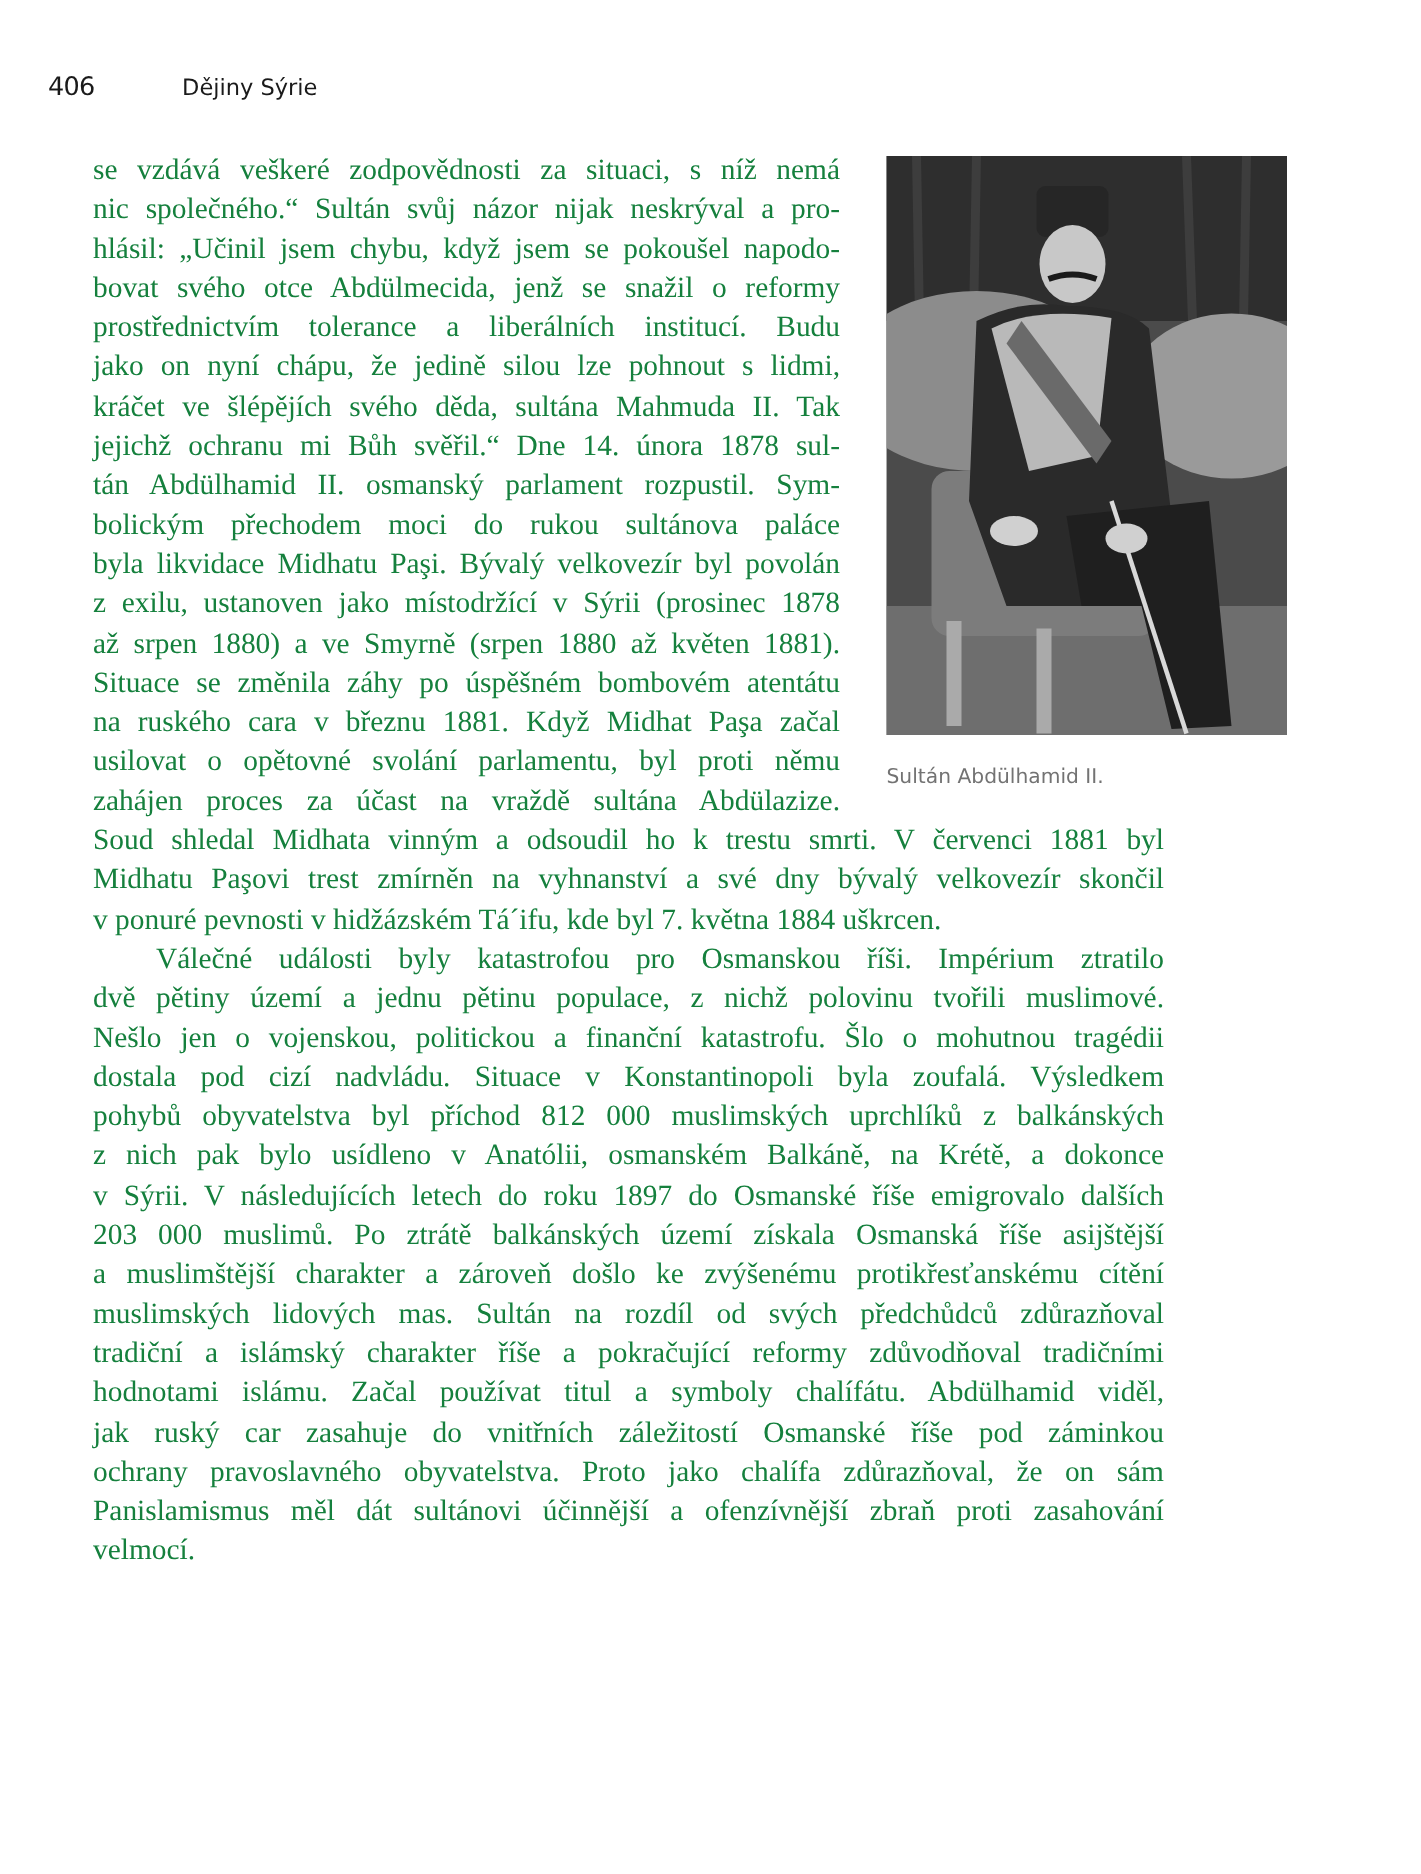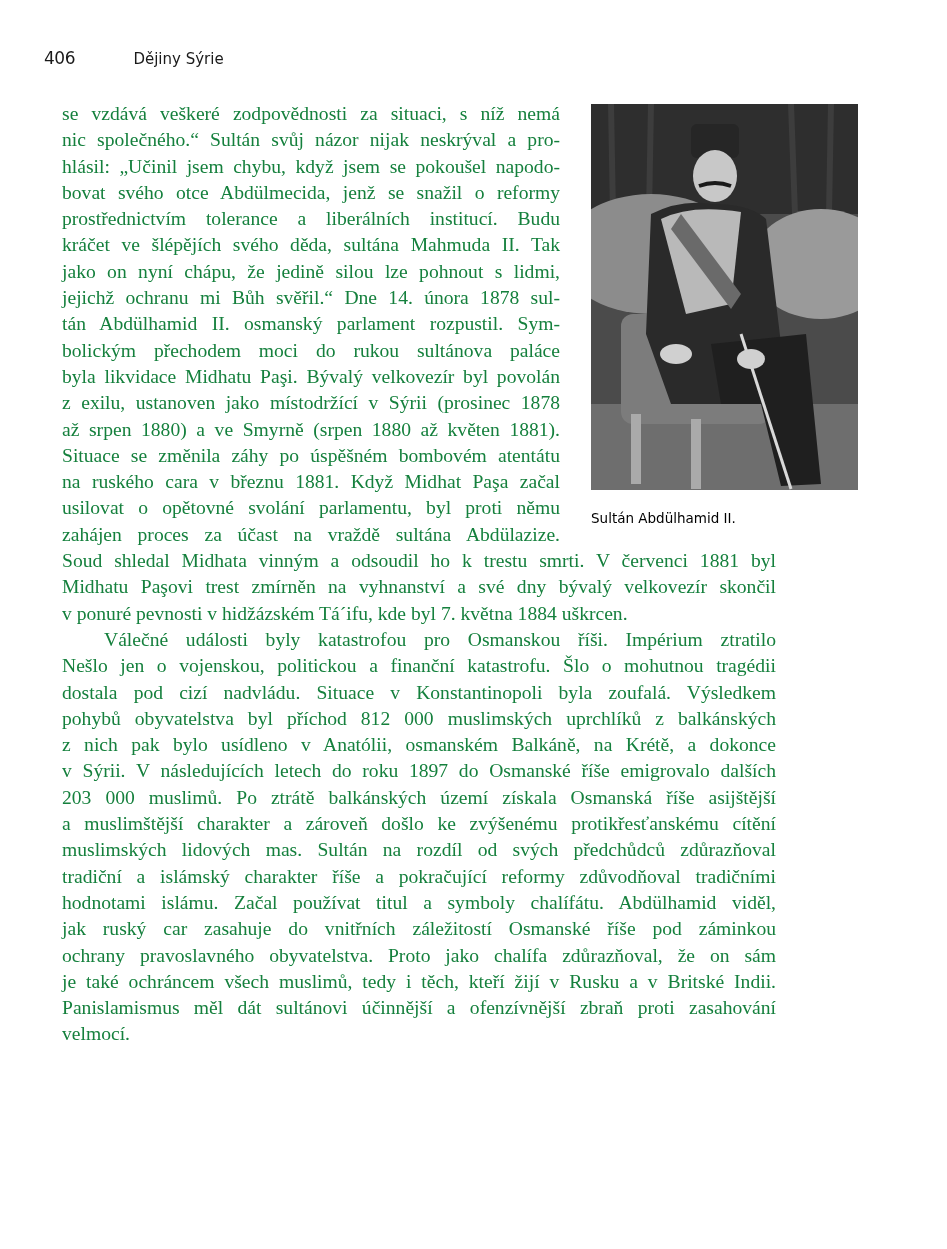--- a/index.html
+++ b/index.html
@@ -1,48 +1,48 @@
 <!DOCTYPE html>
 <html><head>
 <meta charset="utf-8">
 <style>
   html, body { margin: 0; padding: 0; background: #ffffff; }
   body { width: 947px; height: 1249px; position: relative; overflow: hidden; color: #1a1a1a; }
   .header { position: absolute; top: 48px; left: 32px; font-family: "DejaVu Sans", sans-serif; font-size: 17px; color: #1a1a1a; }
-  .header .page-num { display: inline-block; width: 62px; letter-spacing: -0.5px; margin-left: 12px; }
+  .header .page-num { display: inline-block; width: 62px; letter-spacing: -0.5px; }
   .header .running-title { font-size: 15px; margin-left: 22px; }
   .body-text { font-family: "Liberation Serif", serif; font-size: 19.6px; line-height: 26.3px; color: #15803d; }
   .col-text { position: absolute; top: 101px; left: 62px; width: 498px; text-align: justify; text-align-last: justify; }
   .col-text .line { display: block; white-space: nowrap; }
   .full-text { position: absolute; left: 62px; width: 714px; }
   .full-text .line { display: block; white-space: nowrap; text-align: justify; text-align-last: justify; }
   .full-text .line.last { text-align-last: left; }
   .full-text .line.indent { padding-left: 42px; }
   .figure { position: absolute; top: 104px; left: 591px; width: 267px; }
   .photo { width: 267px; height: 386px; position: relative; overflow: hidden;
     background: linear-gradient(180deg, #3c3c3c 0%, #5a5a5a 30%, #7a7a7a 55%, #4a4a4a 75%, #6d6d6d 100%); }
   .photo svg { position: absolute; left: 0; top: 0; }
-  .caption { margin-top: 20px; font-family: "DejaVu Sans", sans-serif; font-size: 13.5px; color: #000000; }
+  .caption { margin-top: 20px; font-family: "DejaVu Sans", sans-serif; font-size: 13.5px; color: #737373; }
 </style>
 </head>
 <body>
 
 <div class="header">
   <span class="page-num">406</span>
   <span class="running-title">Dějiny Sýrie</span>
 </div>
 
 <div class="col-text body-text">
   <span class="line">se vzdává veškeré zodpovědnosti za situaci, s níž nemá</span>
   <span class="line">nic společného.“ Sultán svůj názor nijak neskrýval a pro-</span>
   <span class="line">hlásil: „Učinil jsem chybu, když jsem se pokoušel napodo-</span>
   <span class="line">bovat svého otce Abdülmecida, jenž se snažil o reformy</span>
   <span class="line">prostřednictvím tolerance a liberálních institucí. Budu</span>
+  <span class="line">jako on nyní chápu, že jedině silou lze pohnout s lidmi,</span>
   <span class="line">kráčet ve šlépějích svého děda, sultána Mahmuda II. Tak</span>
-  <span class="line">jako on nyní chápu, že jedině silou lze pohnout s lidmi,</span>
   <span class="line">jejichž ochranu mi Bůh svěřil.“ Dne 14. února 1878 sul-</span>
   <span class="line">tán Abdülhamid II. osmanský parlament rozpustil. Sym-</span>
   <span class="line">bolickým přechodem moci do rukou sultánova paláce</span>
   <span class="line">byla likvidace Midhatu Paşi. Bývalý velkovezír byl povolán</span>
   <span class="line">z exilu, ustanoven jako místodržící v Sýrii (prosinec 1878</span>
   <span class="line">až srpen 1880) a ve Smyrně (srpen 1880 až květen 1881).</span>
   <span class="line">Situace se změnila záhy po úspěšném bombovém atentátu</span>
   <span class="line">na ruského cara v březnu 1881. Když Midhat Paşa začal</span>
   <span class="line">usilovat o opětovné svolání parlamentu, byl proti němu</span>
   <span class="line">zahájen proces za účast na vraždě sultána Abdülazize.</span>
@@ -81,28 +81,28 @@
 </div>
 
 <div class="full-text body-text" style="top: 548px;">
   <span class="line">Soud shledal Midhata vinným a odsoudil ho k trestu smrti. V červenci 1881 byl</span>
   <span class="line">Midhatu Paşovi trest zmírněn na vyhnanství a své dny bývalý velkovezír skončil</span>
   <span class="line last">v ponuré pevnosti v hidžázském Tá´ifu, kde byl 7. května 1884 uškrcen.</span>
 </div>
 
 <div class="full-text body-text" style="top: 627px;">
   <span class="line indent">Válečné události byly katastrofou pro Osmanskou říši. Impérium ztratilo</span>
+  <span class="line">dvě pětiny území a jednu pětinu populace, z nichž polovinu tvořili muslimové.</span>
   <span class="line">Nešlo jen o vojenskou, politickou a finanční katastrofu. Šlo o mohutnou tragédii</span>
   <span class="line">dostala pod cizí nadvládu. Situace v Konstantinopoli byla zoufalá. Výsledkem</span>
   <span class="line">pohybů obyvatelstva byl příchod 812 000 muslimských uprchlíků z balkánských</span>
   <span class="line">z nich pak bylo usídleno v Anatólii, osmanském Balkáně, na Krétě, a dokonce</span>
   <span class="line">v Sýrii. V následujících letech do roku 1897 do Osmanské říše emigrovalo dalších</span>
   <span class="line">203 000 muslimů. Po ztrátě balkánských území získala Osmanská říše asijštější</span>
   <span class="line">a muslimštější charakter a zároveň došlo ke zvýšenému protikřesťanskému cítění</span>
   <span class="line">muslimských lidových mas. Sultán na rozdíl od svých předchůdců zdůrazňoval</span>
   <span class="line">tradiční a islámský charakter říše a pokračující reformy zdůvodňoval tradičními</span>
   <span class="line">hodnotami islámu. Začal používat titul a symboly chalífátu. Abdülhamid viděl,</span>
   <span class="line">jak ruský car zasahuje do vnitřních záležitostí Osmanské říše pod záminkou</span>
   <span class="line">ochrany pravoslavného obyvatelstva. Proto jako chalífa zdůrazňoval, že on sám</span>
-  <span class="line">je také ochráncem všech muslimů, tedy i těch, kteří žijí v Rusku a v Britské Indii.</span>
   <span class="line">Panislamismus měl dát sultánovi účinnější a ofenzívnější zbraň proti zasahování</span>
   <span class="line last">velmocí.</span>
 </div>
 
 </body></html>

